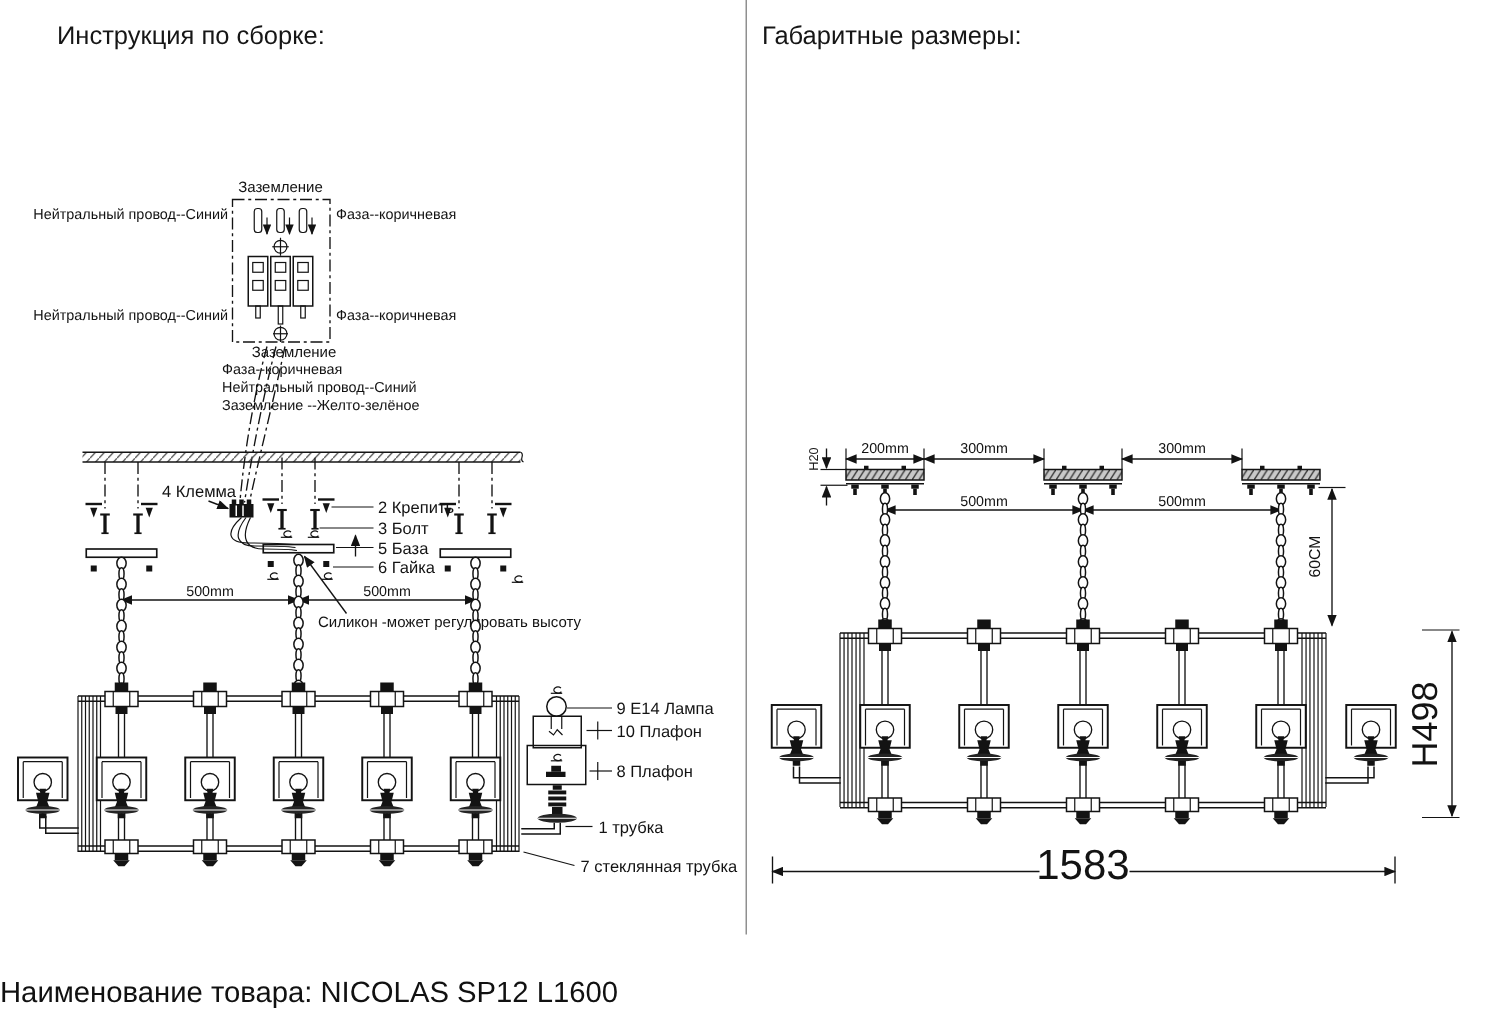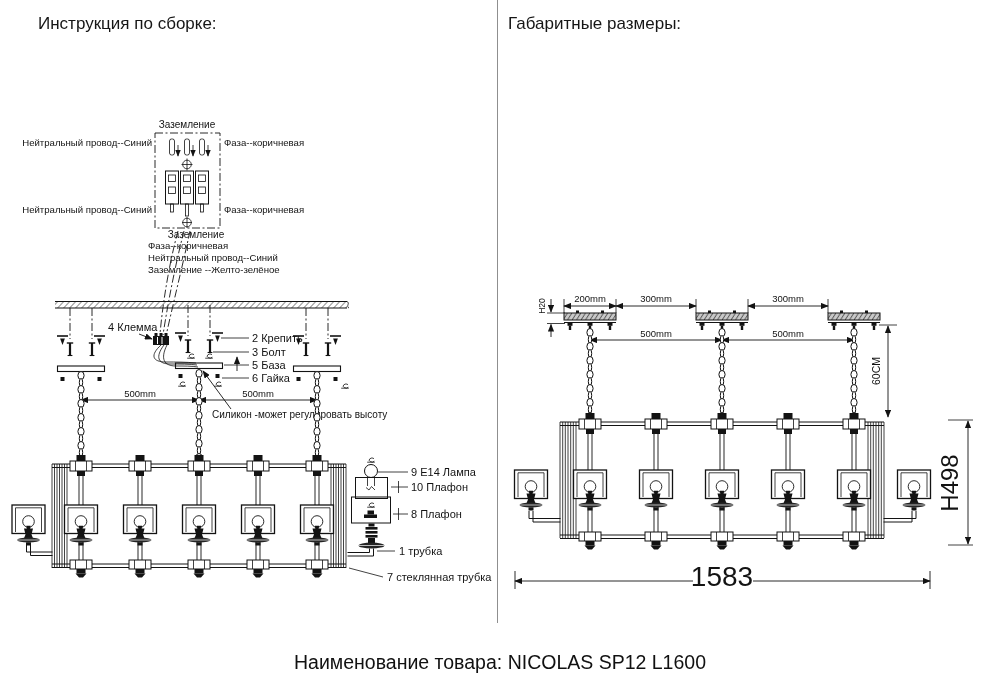--- a/index.html
+++ b/index.html
@@ -2,21 +2,21 @@
 <html><head>
 <meta charset="utf-8">
 <style>
   html,body{margin:0;padding:0;background:#fff;}
   .page{position:relative;width:1000px;height:690px;background:#fff;overflow:hidden;
         font-family:"Liberation Sans",sans-serif;}
   .title{position:absolute;font-size:17px;color:#161616;white-space:nowrap;}
   .title-left{left:38px;top:14px;}
   .title-right{left:508px;top:14px;text-align:right;}
   .divider{position:absolute;left:497px;top:0;width:1px;height:623px;background:#8f8f8f;}
-  .caption{position:absolute;left:0;top:651px;width:1000px;text-align:center;
+  .caption{position:absolute;left:0;top:651px;width:1000px;text-align:left;
            font-size:19.5px;color:#111;}
   svg{position:absolute;left:0;top:0;}
   svg text{fill:#131313;font-family:"Liberation Sans",sans-serif;}
   .t85{font-size:8.5px}.t96{font-size:9.6px}.t95{font-size:9.5px}.t10{font-size:10px}
   .t105{font-size:10.5px}.t11{font-size:11px}.t24{font-size:24px}.t28{font-size:28px}
   .k{stroke:#131313;fill:none;stroke-width:1}
   .thin{stroke:#131313;fill:none;stroke-width:0.8}
   .dd{stroke:#131313;fill:none;stroke-width:0.9;stroke-dasharray:8 2.5 2 2.5}
   .dim{stroke:#131313;fill:none;stroke-width:0.9}
 </style>

